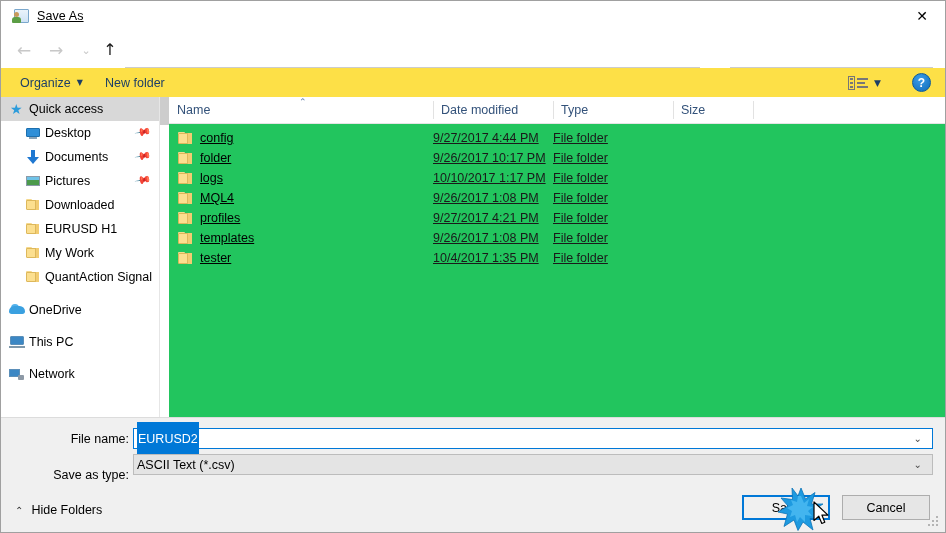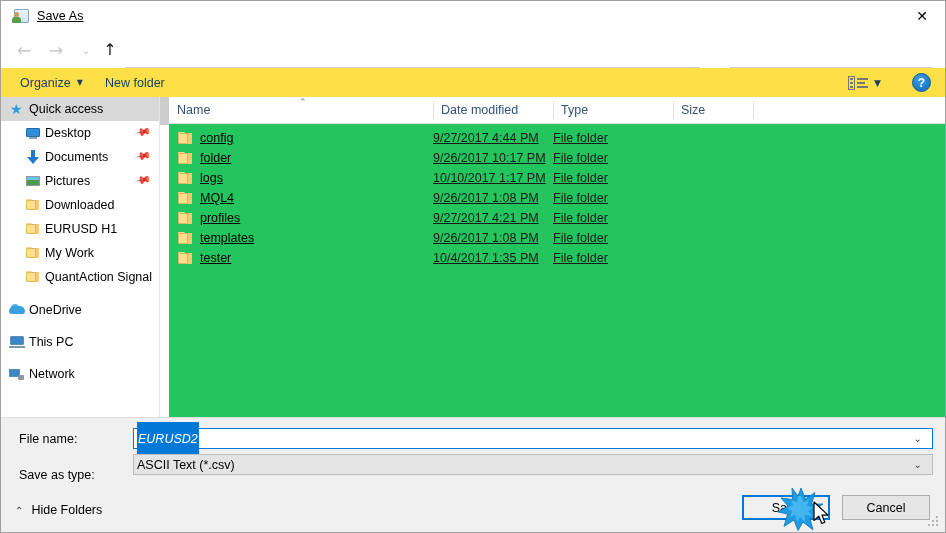--- a/index.html
+++ b/index.html
@@ -250,40 +250,40 @@
   .fico .ft{position:absolute;left:1px;top:2px;width:7px;height:2px;background:#f5d98e;border-radius:1px 1px 0 0;}
   .fico .fb{position:absolute;left:1px;top:3px;width:14px;height:11px;background:#fcdf8f;border:1px solid #ddb85c;box-sizing:border-box;border-radius:1px;}
   .fico .ff{position:absolute;left:10px;top:3px;width:5px;height:11px;background:#f2cc72;border-left:1px solid #ddb85c;box-sizing:border-box;}
 
   
   .bottom{
     position:absolute;left:0;top:416px;width:944px;height:115px;background:#f0f0f0;
     border-top:1px solid #dcdcdc;
   }
   .form-label{
-    position:absolute;font-size:12.5px;color:#000;width:110px;
+    position:absolute;font-size:12.5px;color:#000;text-align:right;width:110px;
   }
   .lbl-filename{left:18px;top:431px;}
   .lbl-savetype{left:18px;top:467px;}
 
   .combo{
     position:absolute;box-sizing:border-box;display:flex;align-items:center;
   }
   .combo-filename{
     left:132px;top:427px;width:800px;height:21px;
     background:#ffffff;border:1px solid #0078d7;
   }
   .combo-savetype{
     left:132px;top:453px;width:800px;height:21px;
     background:#e4e4e4;border:1px solid #bcbcbc;
   }
   .combo-value{
     font-size:12.5px;margin-left:3px;color:#000;white-space:nowrap;
   }
-  .sel-text{background:#0078d7;color:#ffffff;padding:10px 1px;font-style:italic;}
+  .sel-text{background:#0078d7;color:#ffffff;padding:10px 1px;}
   .combo-chev{
     margin-left:auto;margin-right:10px;color:#4a4a4a;font-size:10px;
     font-family:"DejaVu Sans",sans-serif;
   }
 
   .hide-folders{
     position:absolute;left:14px;top:500px;height:18px;display:flex;align-items:center;
     font-size:12.5px;color:#000;cursor:default;
   }
   .hf-caret{font-size:10px;color:#333;margin-right:8px;font-family:"DejaVu Sans",sans-serif;}

